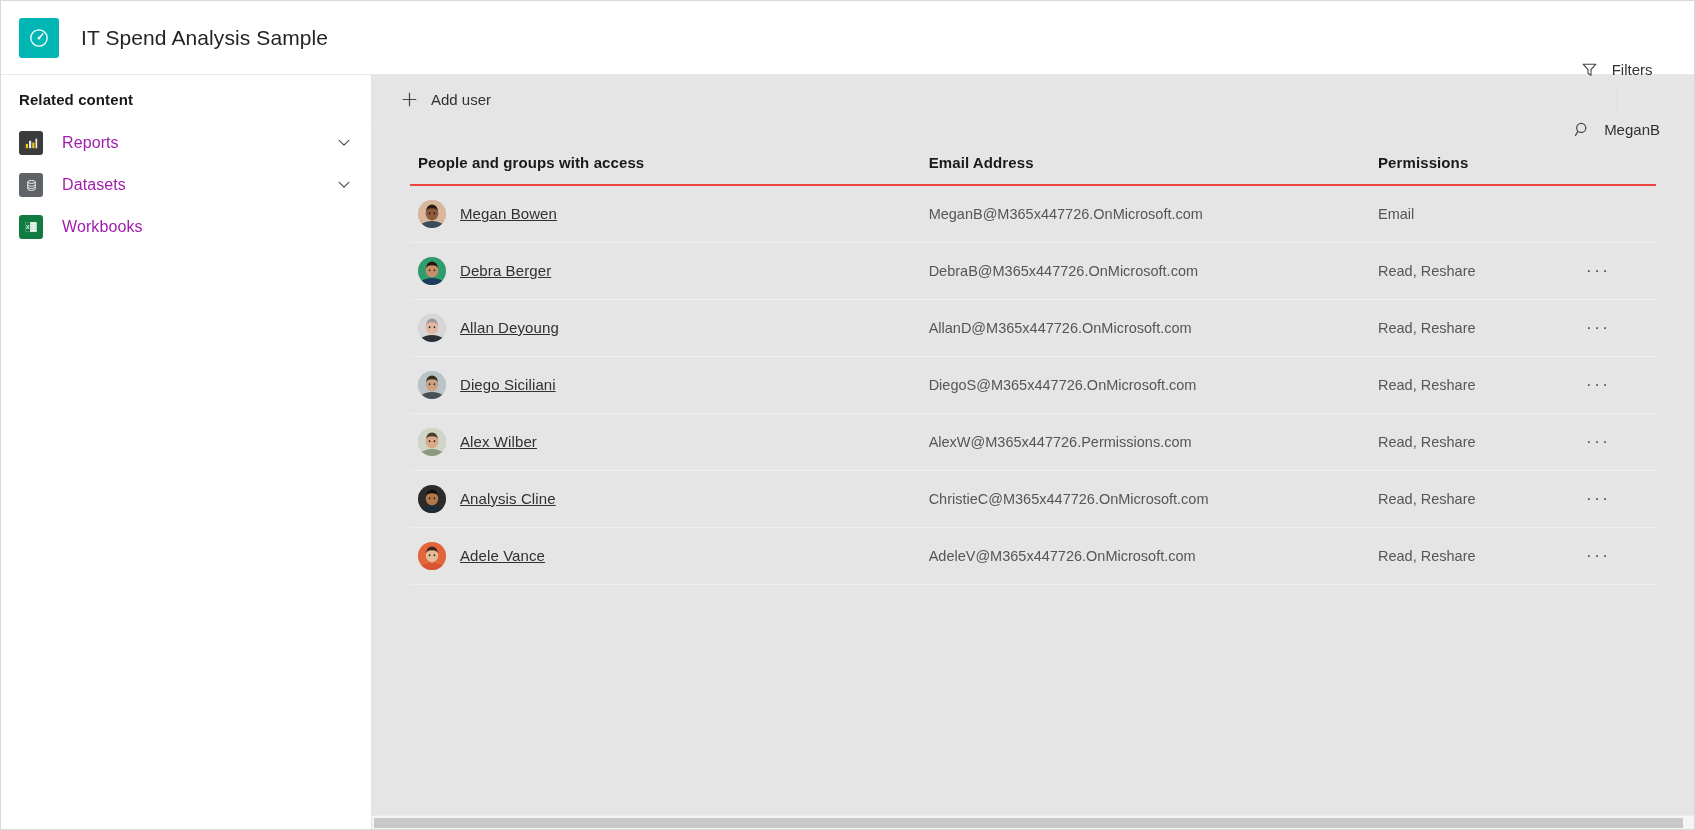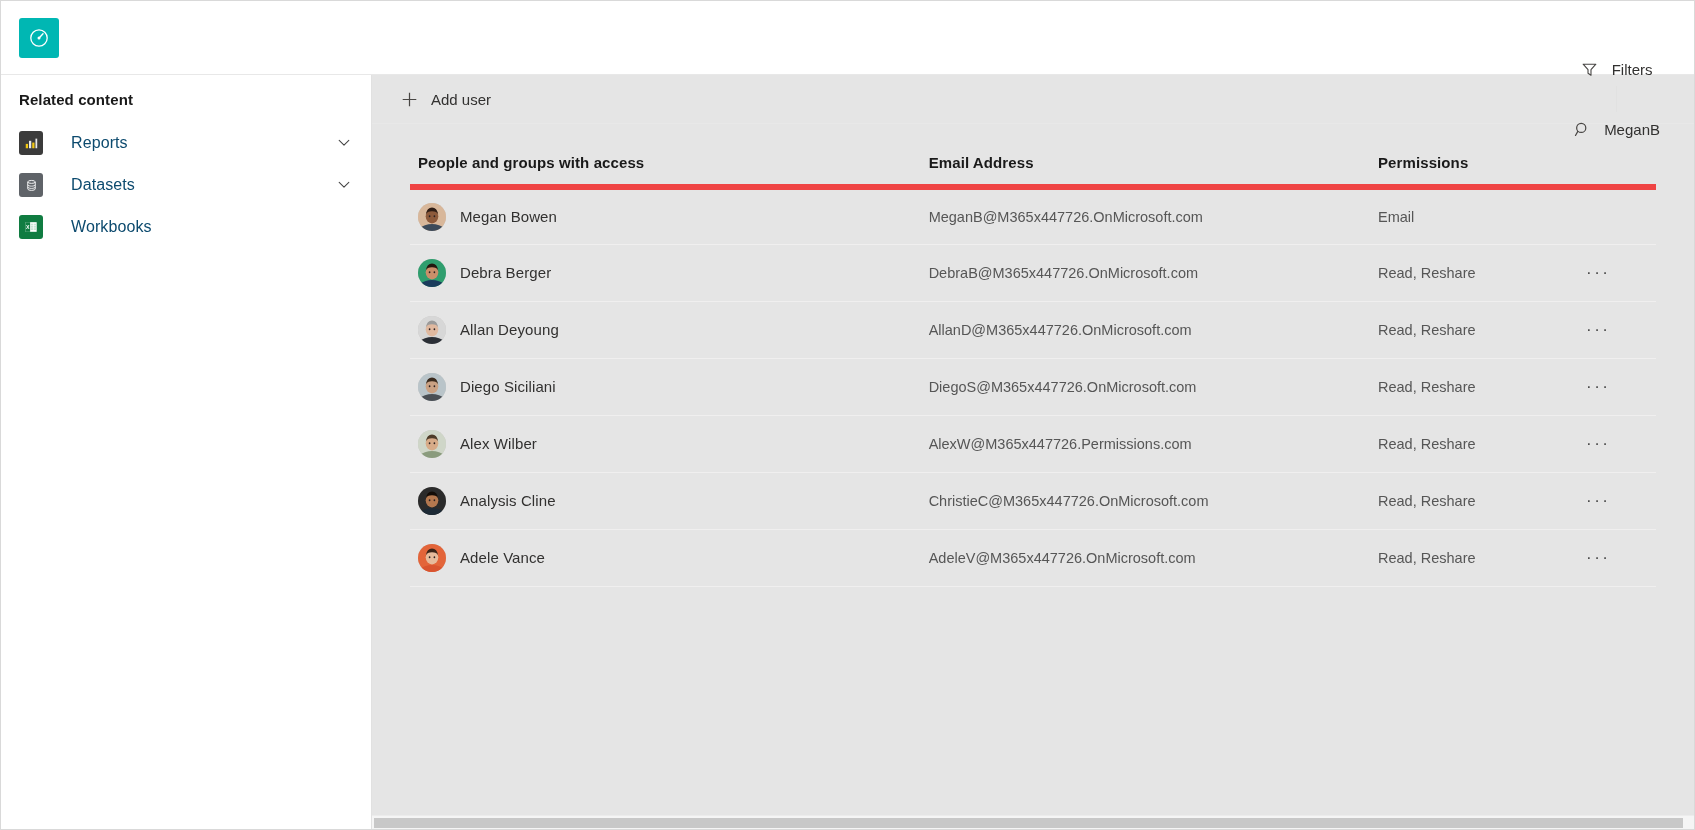--- a/index.html
+++ b/index.html
@@ -76,23 +76,23 @@
   .nav-icon {
     width: 24px; height: 24px;
     border-radius: 3px;
     flex: none;
     display: flex; align-items: center; justify-content: center;
   }
   .nav-icon.reports { background: #3b3b3b; }
   .nav-icon.workbooks { background: #107c41; }
   .nav-icon.datasets { background: #5f6368; }
   .nav-label {
-    margin-left: 28px;
+    margin-left: 19px;
     font-size: 16px;
-    color: #0c4a6e;
+    color: #a21caf;
     flex: 1;
     letter-spacing: .1px;
   }
   .chev {
     width: 14px; height: 14px;
     flex: none;
     color: #444;
   }
   .chev.hidden { visibility: hidden; }
 
@@ -174,21 +174,21 @@
     margin-left: 38px;
     border-collapse: collapse;
     table-layout: fixed;
   }
   table.acl th {
     text-align: left;
     font-size: 15px;
     font-weight: 700;
     color: #1a1a1a;
     padding: 0 0 13px 8px;
-    border-bottom: 6px solid #ef4444;
+    border-bottom: 2px solid #ef4444;
     letter-spacing: .1px;
   }
   table.acl td {
     font-size: 14.5px;
     color: #565656;
     padding: 0 0 0 8px;
     height: 57px;
     border-bottom: 1px solid #f0efef;
     vertical-align: middle;
   }
@@ -208,20 +208,21 @@
     overflow: hidden;
     position: relative;
     background: #c8c6c4;
   }
   .avatar .face { position: absolute; inset: 0; }
   .person-name {
     margin-left: 14px;
     font-size: 15px;
     color: #323130;
     letter-spacing: .1px;
+    text-decoration: underline;
   }
   td.email-cell { color: #6b6b6b; font-size: 14px; }
   td.perm-cell  { color: #5e5e5e; font-size: 14px; }
 
   .ellipsis-btn {
     width: 32px; height: 32px;
     display: flex;
     align-items: center;
     justify-content: center;
     cursor: pointer;
@@ -258,20 +259,21 @@
 <div class="app-frame">
 
   <div class="header">
     <div class="app-logo">
       <svg width="24" height="24" viewBox="0 0 24 24" fill="none" aria-hidden="true">
         <circle cx="12" cy="12" r="8.2" stroke="#ffffff" stroke-width="1.3"></circle>
         <circle cx="12" cy="12" r="1.5" fill="#ffffff"></circle>
         <path d="M12.6 11.4 L16 7.8" stroke="#ffffff" stroke-width="1.4" stroke-linecap="round"></path>
       </svg>
     </div>
+    <div class="app-title">IT Spend Analysis Sample</div>
   </div>
 
   <div class="body-split">
 
     <div class="sidebar">
       <div class="sidebar-title">Related content</div>
 
       <div class="nav-item">
         <div class="nav-icon reports">
           <svg width="14" height="14" viewBox="0 0 16 16" aria-hidden="true">

